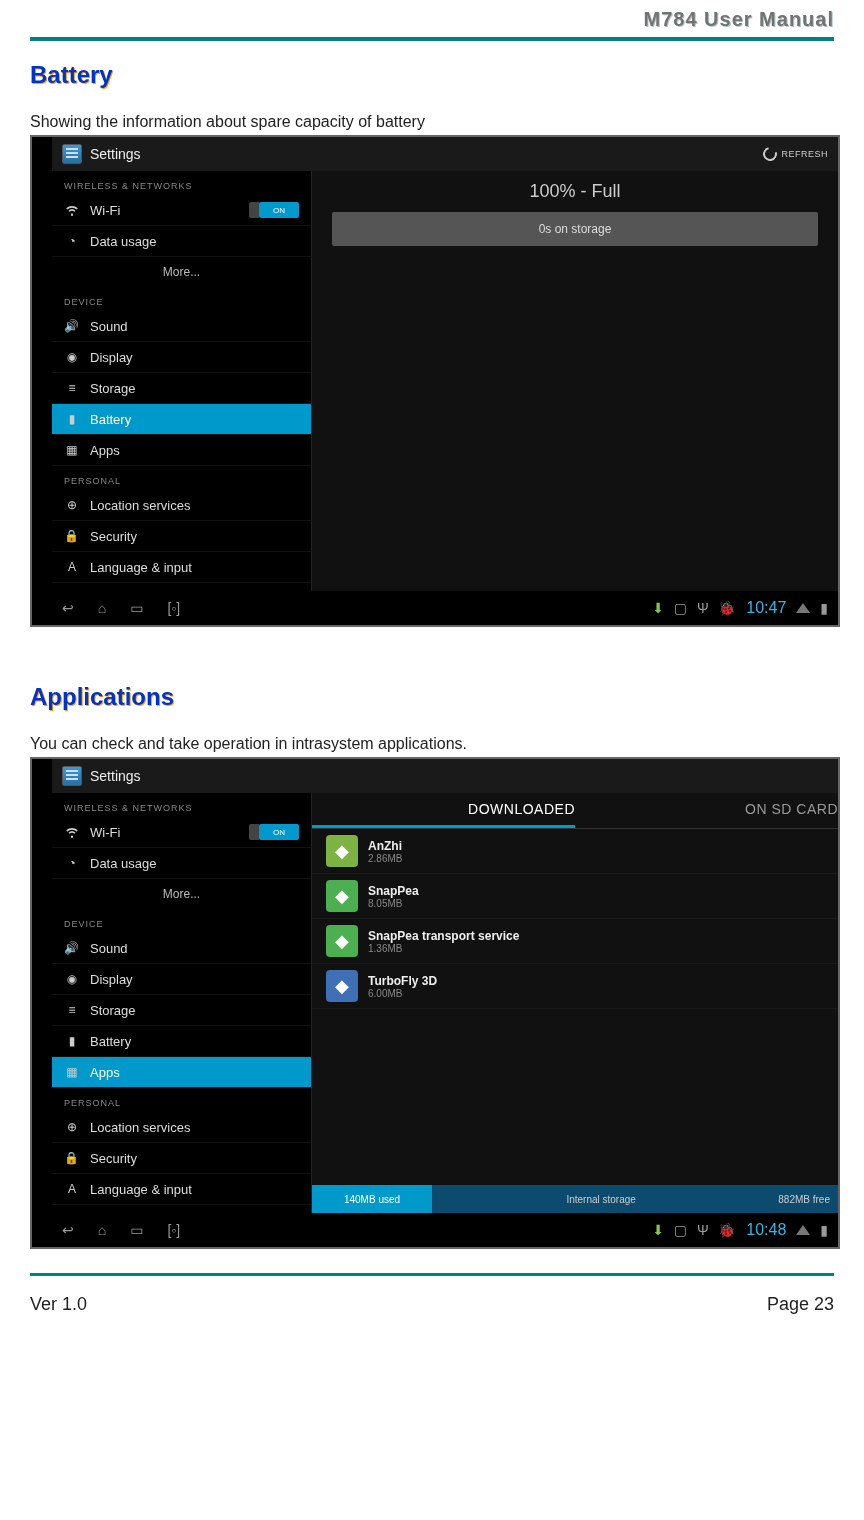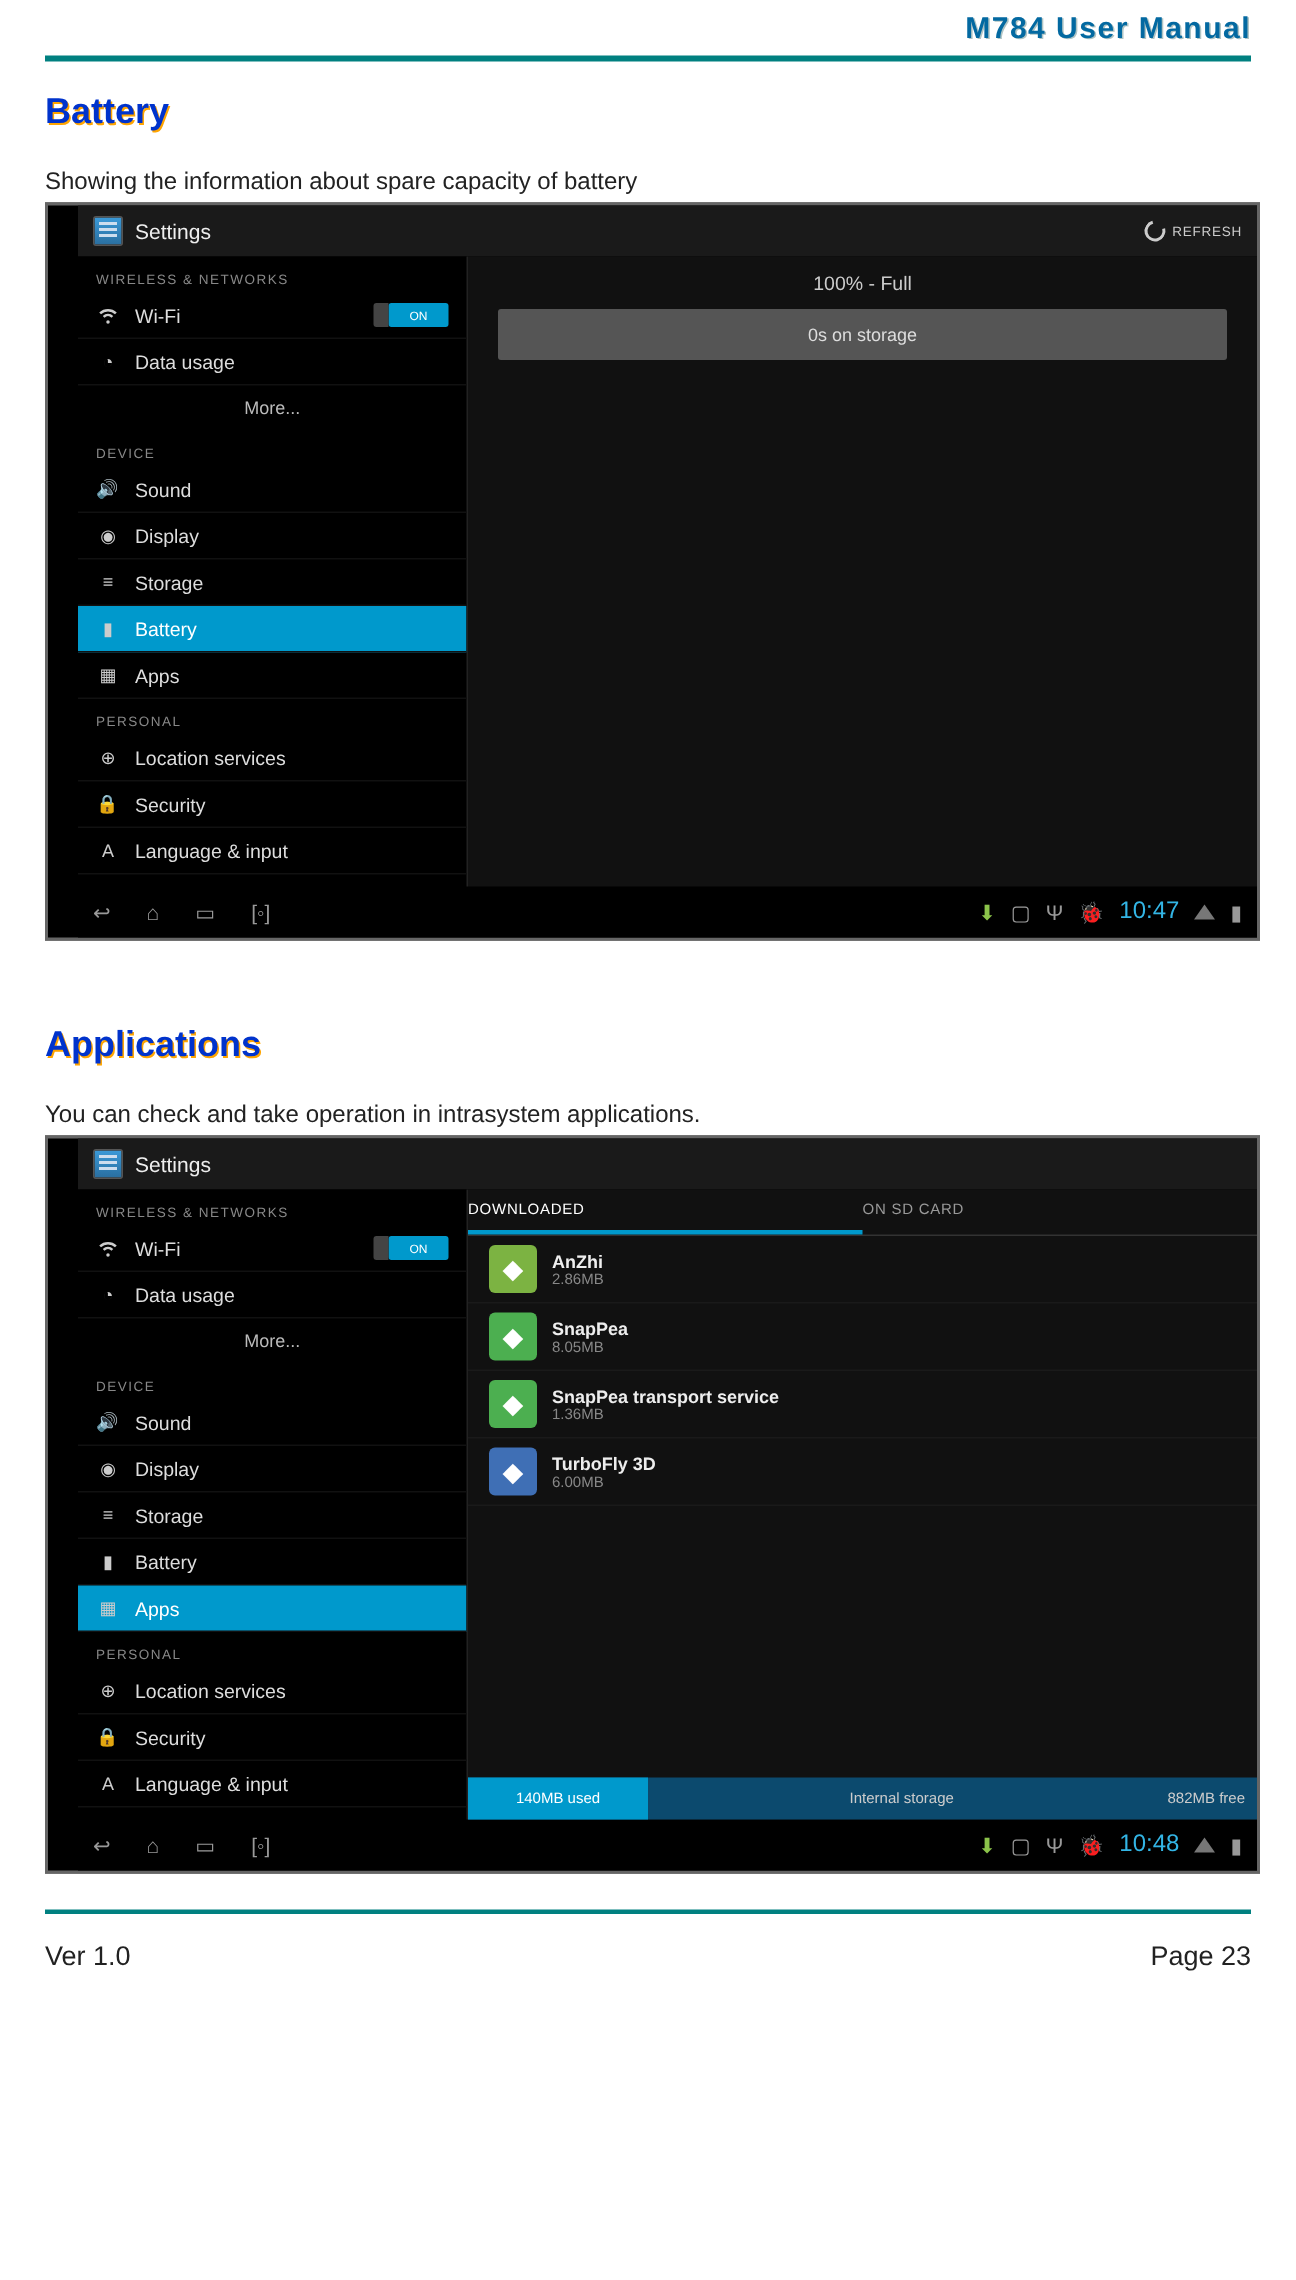--- a/index.html
+++ b/index.html
@@ -13,21 +13,21 @@
   .page {
     padding: 0 30px;
   }
   .doc-header {
     text-align: right;
     padding: 8px 0 4px;
   }
   .doc-header-title {
     font-weight: bold;
     font-size: 20px;
-    color: #0369a1;
+    color: #737373;
     text-shadow: 1px 1px 0 #b0c4c4;
     letter-spacing: 1px;
     margin-top: 28px;
   }
   .hr-top {
     border: none;
     border-top: 4px solid #008080;
     margin: 2px 0 20px;
   }
   .section-title {
@@ -151,42 +151,42 @@
   }
   .content {
     flex: 1;
     background: #111;
     position: relative;
   }
   
   .bat-top {
     text-align: center;
     color: #ccc;
-    font-size: 13px;
+    font-size: 18px;
     padding: 10px 0;
   }
   .bat-bar {
     background: #555;
     margin: 0 20px;
     padding: 10px 0;
     text-align: center;
     color: #ddd;
     font-size: 12px;
     border-radius: 2px;
   }
   
   .tabs {
     display: flex;
     border-bottom: 1px solid #333;
   }
   .tab {
     flex: 1;
-    text-align: left;
+    text-align: right;
     padding: 8px 0;
-    font-size: 10px;
+    font-size: 14px;
     color: #999;
     letter-spacing: 0.5px;
   }
   .tab.active {
     color: #fff;
     border-bottom: 3px solid #0099cc;
   }
   .app-row {
     display: flex;
     align-items: center;

